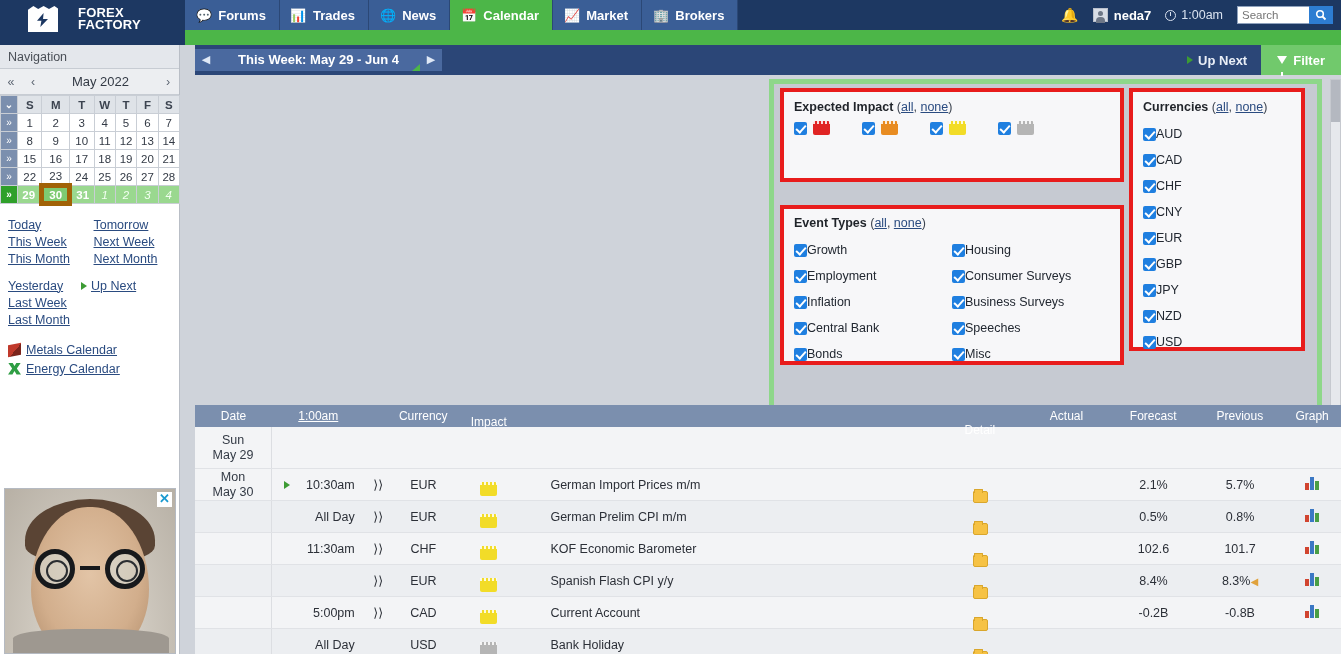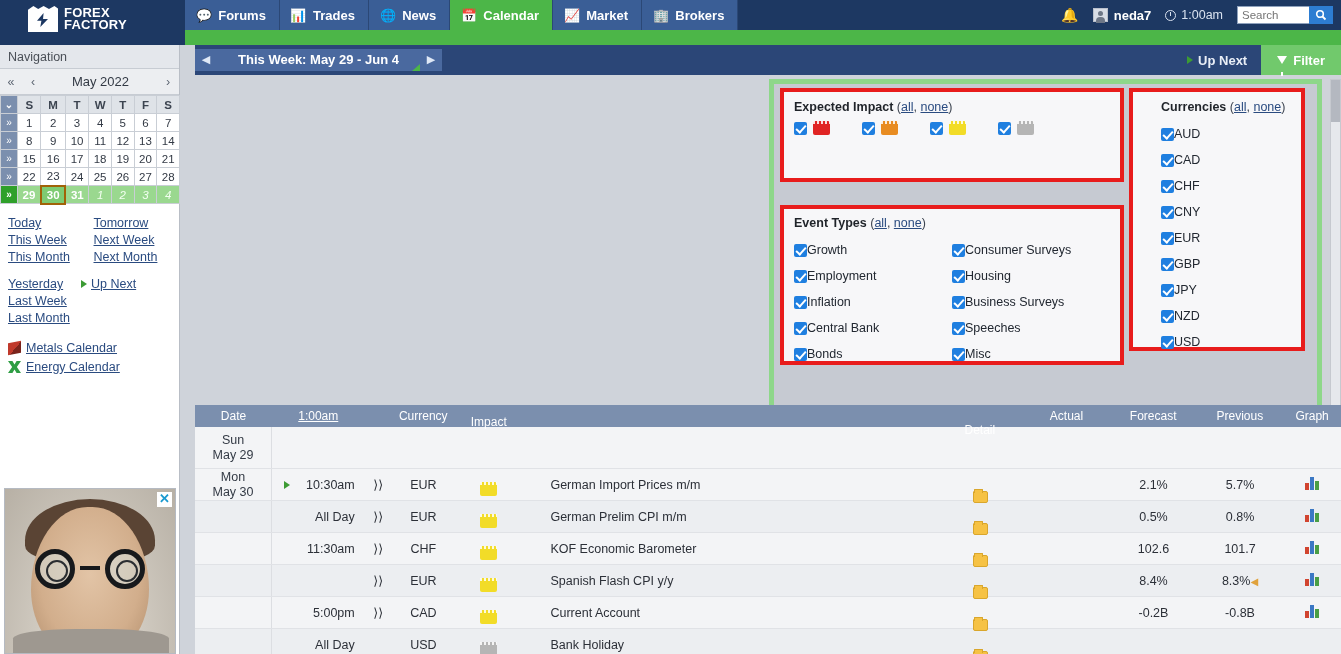--- a/index.html
+++ b/index.html
@@ -12,21 +12,21 @@
   }
 
   
   .topbar {
     position: absolute; left: 0; top: 0; width: 1341px; height: 45px;
     background: #1d3862;
   }
   .topbar-inner { position:relative; width:100%; height:100%; }
   .brand {
     position: absolute; left: 28px; top: 6px;
-    display: flex; align-items: center; gap: 6px;
+    display: flex; align-items: center; gap: 20px;
   }
   .brand-mark {
     width: 30px; height: 26px; background: #ffffff;
     clip-path: polygon(0 14%,18% 0,34% 12%,52% 0,70% 12%,88% 0,100% 10%,100% 100%,0 100%);
     position: relative;
   }
   .brand-mark::after {
     content:""; position:absolute; left:9px; top:7px; width:11px; height:14px;
     background:#1d3862;
     clip-path: polygon(60% 0, 0 55%, 40% 55%, 30% 100%, 100% 42%, 55% 42%);
@@ -89,21 +89,21 @@
   table.cal { width:180px; border-collapse:collapse; }
   table.cal td, table.cal th {
     height:18px; text-align:center; font-size:11.5px; color:#333a45;
     border:1px solid #c9ced5; font-weight:normal;
   }
   table.cal .wk { width:17px; background:#7b8fae; color:#fff; font-size:10px; cursor:pointer; }
   table.cal thead td { background:#dfe3e8; font-weight:bold; color:#3c4450; }
   table.cal thead td.wk { background:#7b8fae; }
   table.cal tr.curweek td { background:#9ad88f; color:#fff; font-weight:bold; }
   table.cal tr.curweek td.wk { background:#2fa02a; }
-  table.cal tr.curweek td.sel { background:#7ecb72; border:2px solid #a16207; }
+  table.cal tr.curweek td.sel { background:#7ecb72; border:5px solid #a16207; }
   table.cal tr.curweek td.nextmo { font-style:italic; font-weight:normal; color:#f2fff0; }
 
   .quicklinks { padding:10px 0 0 0; }
   .ql-row { display:flex; padding:1.5px 0 1.5px 8px; }
   .ql-row a { width:88px; }
   .sidebar a {
     color:#2a4b80; font-size:12.5px; text-decoration:underline; cursor:pointer;
   }
   .ql-gap { height:10px; }
   .upnext-link { display:flex; align-items:center; gap:4px; }
@@ -176,21 +176,21 @@
   }
   .fp-inner { position:relative; width:100%; height:100%; }
 
   .fp-left { position:absolute; left:6px; top:4px; width:344px; }
   .fp-right { position:absolute; left:355px; top:4px; width:176px; }
 
   .redbox { border:4px solid #e81c1c; background:#f7f7f9; }
 
   .box-impact { height:94px; padding:8px 10px 0 10px; }
   .box-events { margin-top:23px; height:160px; padding:7px 10px 0 10px; }
-  .box-curr { height:263px; padding:8px 10px 0 28px; }
+  .box-curr { height:263px; padding:8px 10px 0 10px; }
 
   .boxtitle { font-size:12.5px; color:#1f2329; font-weight:bold; margin-bottom:7px; }
   .boxtitle .paren { font-weight:normal; color:#3d4450; }
   .boxtitle a { color:#2a4b80; text-decoration:underline; cursor:pointer; }
 
   .impact-row { display:flex; align-items:center; gap:0; }
   .impact-item { display:flex; align-items:center; gap:6px; width:68px; }
   .imp-sq { width:17px; height:14px; border-radius:2px; position:relative; }
   .imp-sq::before {
     content:""; position:absolute; left:0; top:0; right:0; height:3px;
@@ -560,25 +560,25 @@
                 <span>Central Bank</span>
               </div>
               <div class="evt-item">
                 <span class="cb"></span>
                 <span>Bonds</span>
               </div>
             </div>
             <div class="evt-col">
               <div class="evt-item">
                 <span class="cb"></span>
+                <span>Housing</span>
+              </div>
+              <div class="evt-item">
+                <span class="cb"></span>
                 <span>Consumer Surveys</span>
-              </div>
-              <div class="evt-item">
-                <span class="cb"></span>
-                <span>Housing</span>
               </div>
               <div class="evt-item">
                 <span class="cb"></span>
                 <span>Business Surveys</span>
               </div>
               <div class="evt-item">
                 <span class="cb"></span>
                 <span>Speeches</span>
               </div>
               <div class="evt-item">

